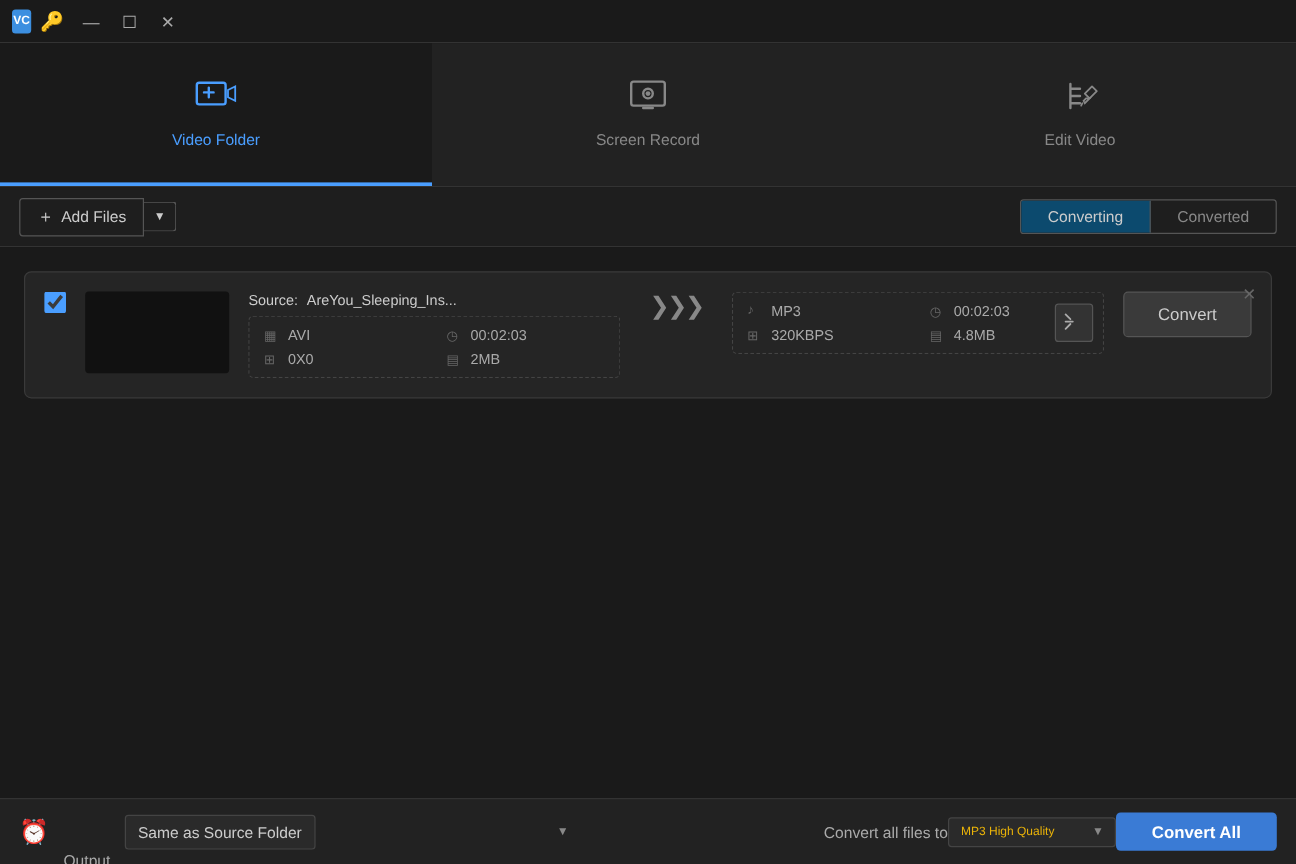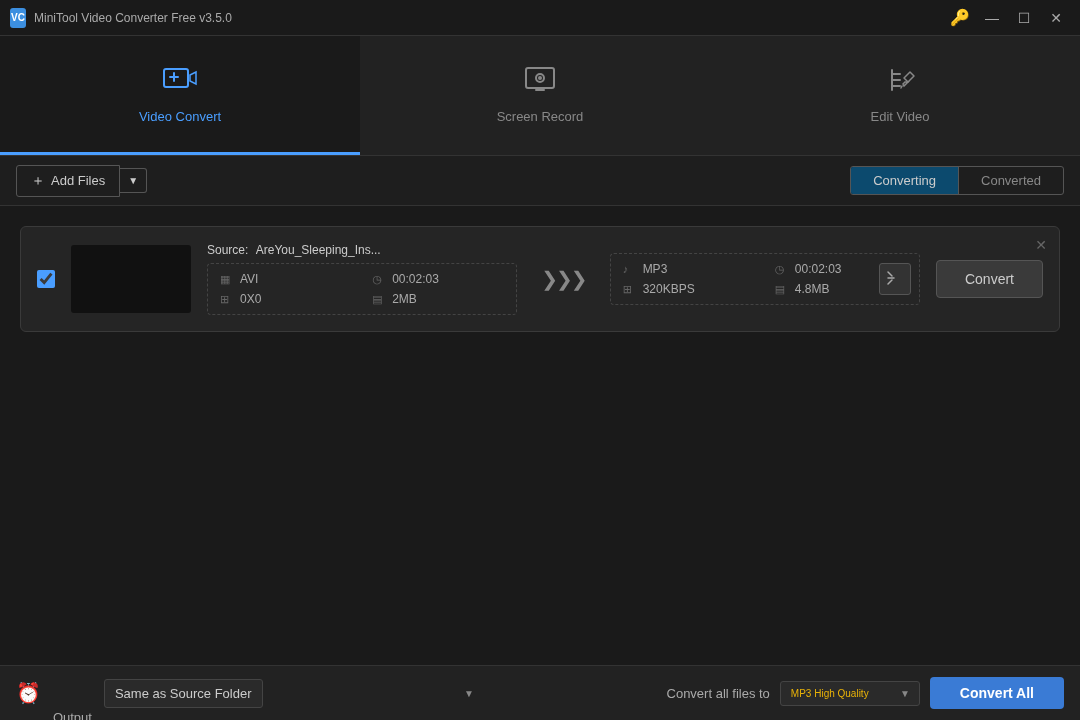--- a/index.html
+++ b/index.html
@@ -164,21 +164,21 @@
       overflow-y: auto;
     }
 
     
     .file-card {
       background: #252525;
       border: 1px solid #3a3a3a;
       border-radius: 6px;
       padding: 16px;
       display: flex;
-      align-items: center;
+      align-items: flex-start;
       gap: 16px;
       position: relative;
     }
     .file-checkbox {
       width: 18px;
       height: 18px;
       accent-color: #4a9eff;
       cursor: pointer;
       flex-shrink: 0;
     }
@@ -351,21 +351,20 @@
       transform: translateY(-50%);
       font-size: 10px;
       color: #888;
       pointer-events: none;
     }
 
     .convert-all-section {
       margin-left: auto;
       display: flex;
       align-items: center;
-      gap: 10px;
     }
     .convert-all-label {
       font-size: 13px;
       color: #aaa;
       white-space: nowrap;
     }
     .quality-select-wrapper {
       position: relative;
     }
     .quality-select-wrapper::after {
@@ -399,40 +398,39 @@
       cursor: pointer;
       border-radius: 4px;
       white-space: nowrap;
     }
   </style>
 </head>
 <body>
 
 <div id="titlebar">
   <div class="logo">VC</div>
-  <span class="title-text">MiniTool Video Converter Free v3.5.0</span>
   <span class="key-icon">🔑</span>
   <div class="win-controls">
     <span>—</span>
     <span>☐</span>
     <span class="close-btn">✕</span>
   </div>
 </div>
 
 <div id="nav">
 
   <div class="nav-tab active">
     <div class="tab-icon">
       <svg width="36" height="32" viewBox="0 0 36 32" fill="none" xmlns="http://www.w3.org/2000/svg">
         <rect x="2" y="5" width="24" height="18" rx="2" stroke="#4a9eff" stroke-width="2" fill="none"></rect>
         <path d="M28 11 L34 8 L34 20 L28 17 Z" stroke="#4a9eff" stroke-width="1.5" fill="none"></path>
         <path d="M8 13 L16 13 M12 9 L12 17" stroke="#4a9eff" stroke-width="2" stroke-linecap="round"></path>
       </svg>
     </div>
-    <span>Video Convert</span>
+    <span>Video Folder</span>
   </div>
 
 
   <div class="nav-tab">
     <div class="tab-icon">
       <svg width="36" height="32" viewBox="0 0 36 32" fill="none" xmlns="http://www.w3.org/2000/svg">
         <rect x="4" y="4" width="28" height="20" rx="2" stroke="#888" stroke-width="2" fill="none"></rect>
         <circle cx="18" cy="14" r="4" stroke="#888" stroke-width="2" fill="none"></circle>
         <circle cx="18" cy="14" r="2" fill="#888"></circle>
         <path d="M14 26 L22 26" stroke="#888" stroke-width="2" stroke-linecap="round"></path>

